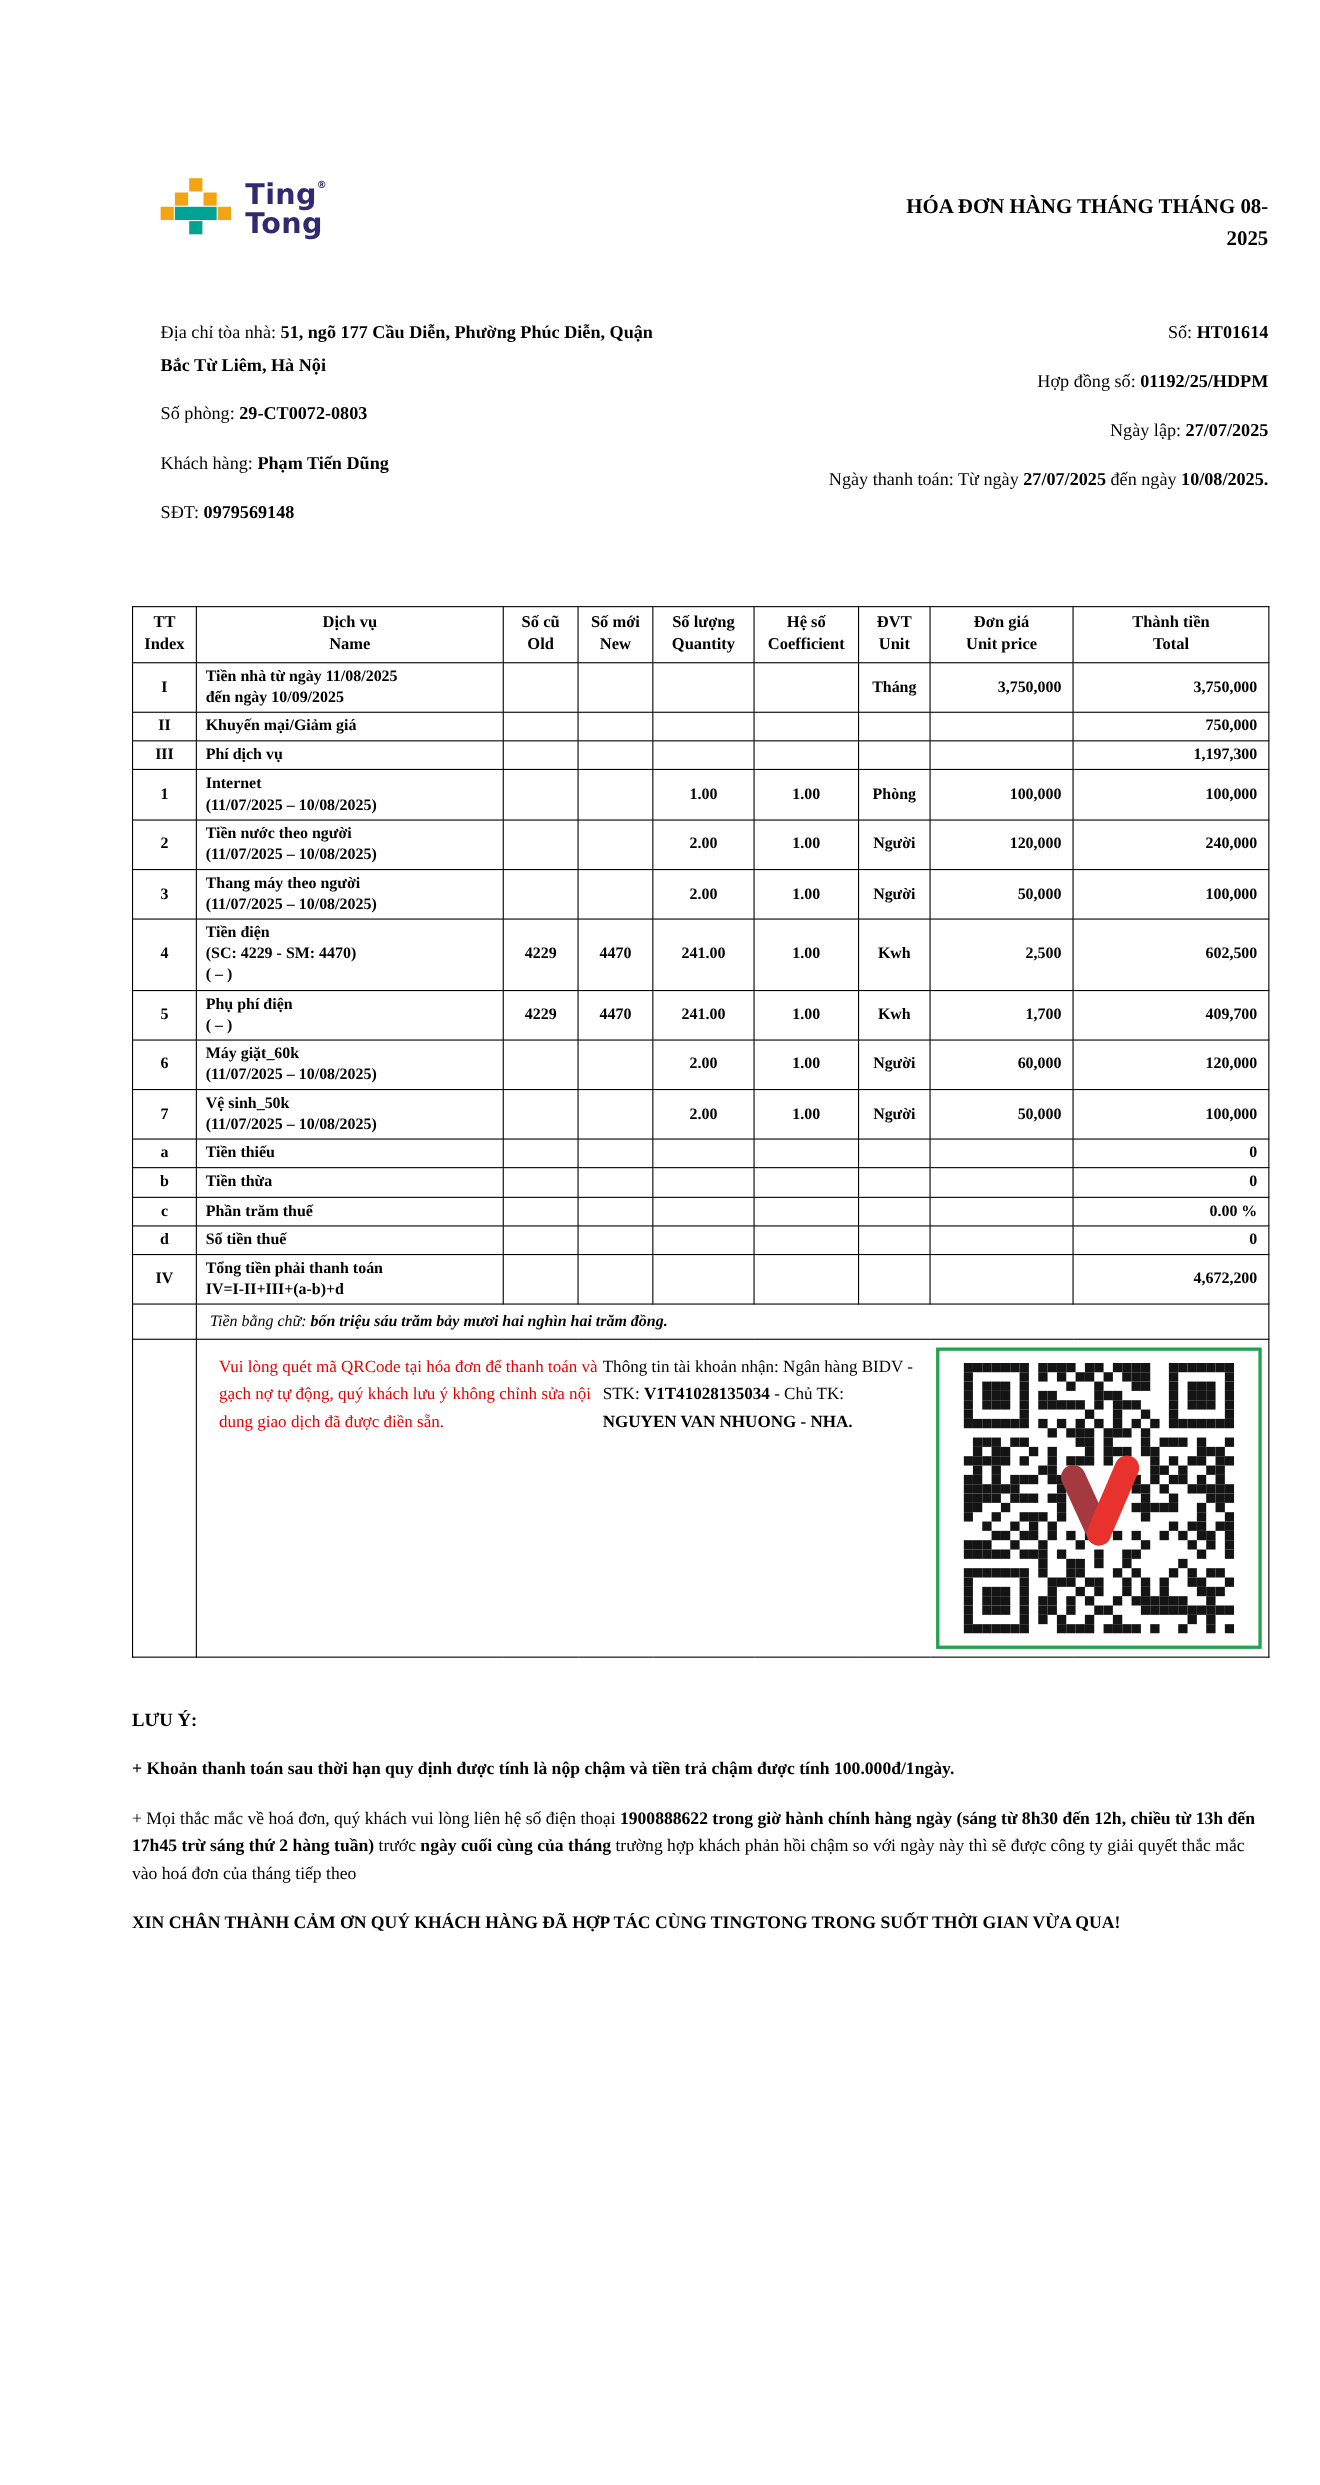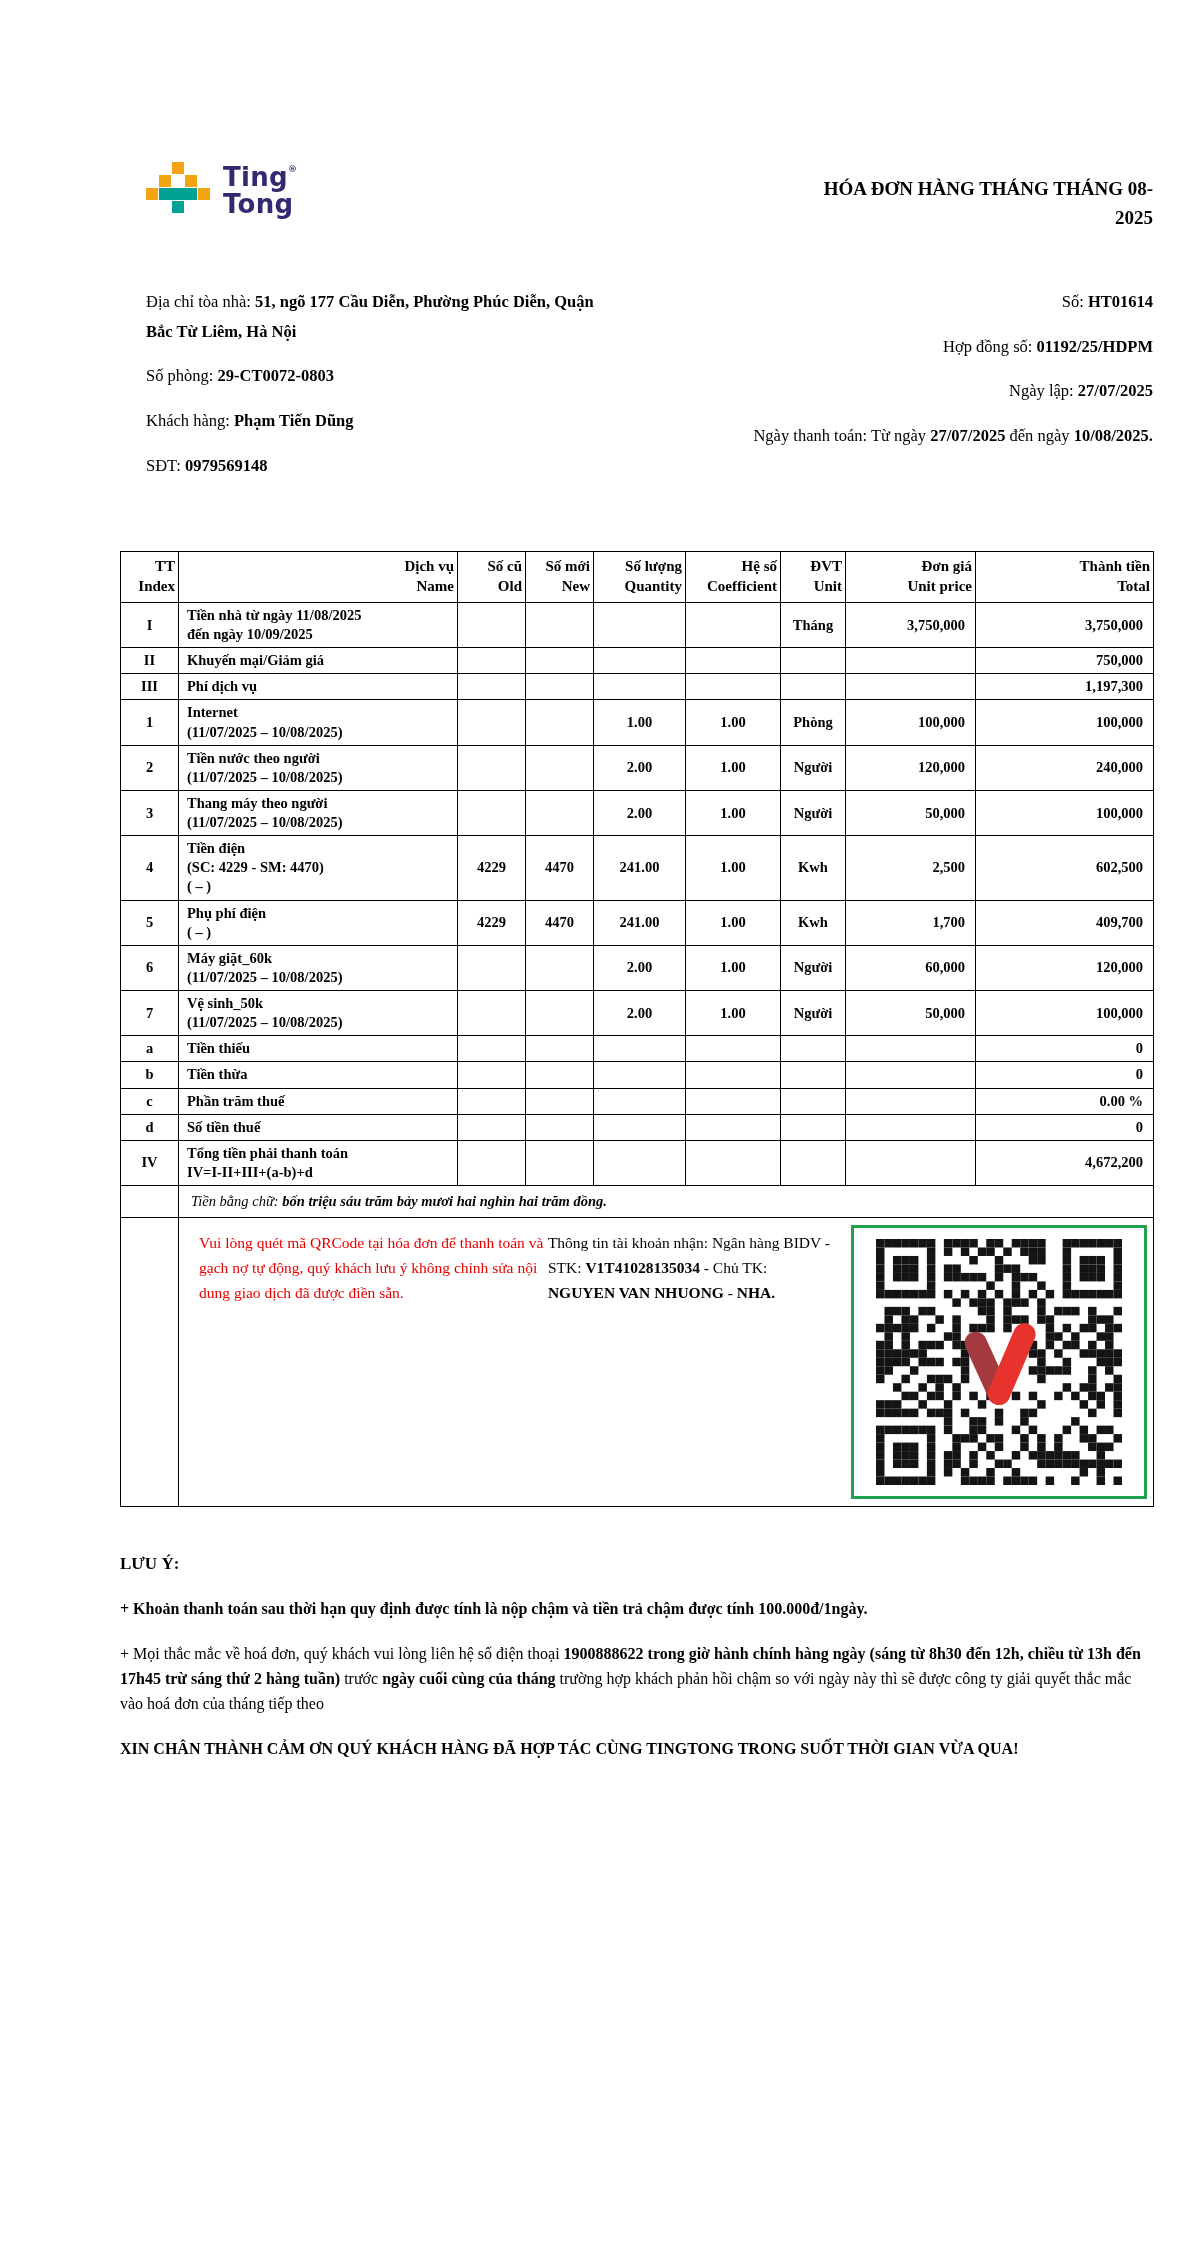--- a/index.html
+++ b/index.html
@@ -36,21 +36,21 @@
   .info-left{width:460px;margin-left:26px;line-height:1.8;}
   .info-right{width:420px;text-align:right;line-height:1.8;}
   .info p{margin:0 0 15px 0;}
 
   
   table.invoice-table{
     margin-top:56px;border-collapse:collapse;table-layout:fixed;width:1033px;
     font-size:14.5px;font-weight:bold;
   }
   .invoice-table th,.invoice-table td{border:1.5px solid #000;vertical-align:middle;}
-  .invoice-table th{padding:5px 3px;text-align:right;line-height:1.32;font-size:15px;}
+  .invoice-table th{padding:5px 3px;text-align:center;line-height:1.32;font-size:15px;}
   .c-idx{text-align:center;padding:3px 4px;}
   .c-name{text-align:left;padding:3px 8px;line-height:1.32;}
   .c-name div{white-space:nowrap;}
   .c-mid{text-align:center;padding:3px 4px;}
   .c-num{text-align:right;padding:3px 10px 3px 4px;}
   tr.words-row td.words{font-style:italic;font-weight:normal;padding:7px 12px;}
   tr.words-row td.words b{font-weight:bold;}
 
   
   td.qr-cell{padding:0;}

